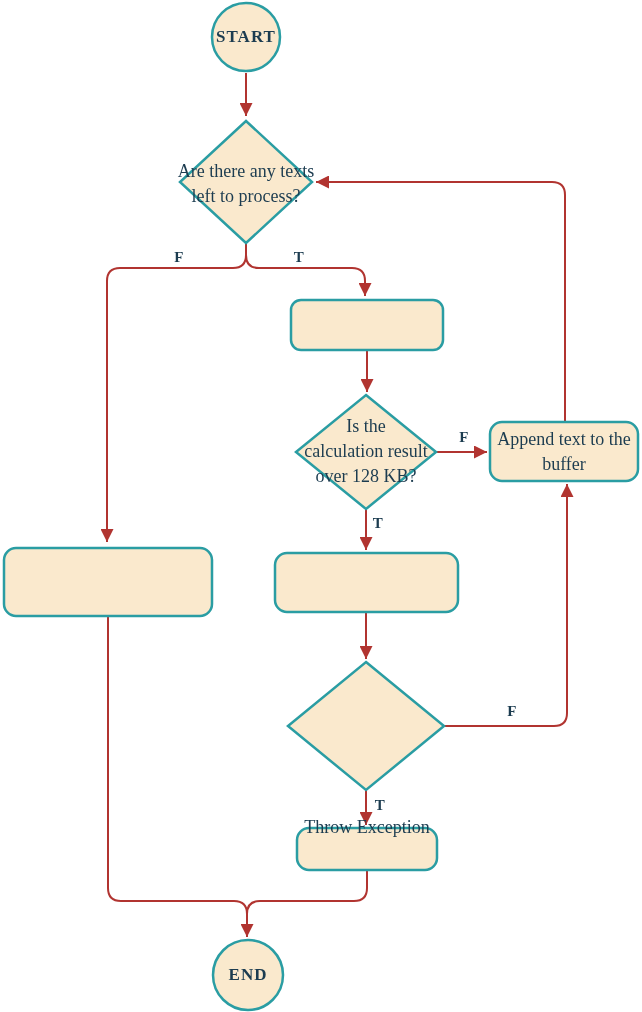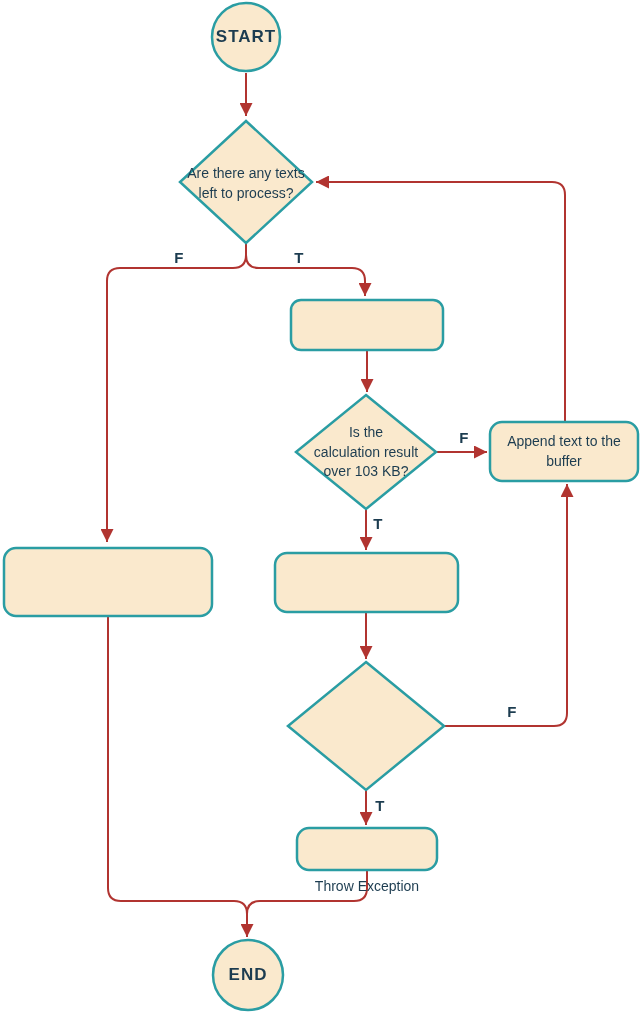--- a/index.html
+++ b/index.html
@@ -10,28 +10,29 @@
   }
   * { margin: 0; padding: 0; box-sizing: border-box; }
   html, body { background: #ffffff; }
   body { font-family: "Liberation Sans", sans-serif; }
   .canvas {
     position: relative;
     width: 642px;
     height: 1012px;
     background: #ffffff;
     overflow: hidden;
+    font-family: Liberation Serif, serif;
   }
   .canvas svg { position: absolute; left: 0; top: 0; }
   .lbl {
     position: absolute;
     transform: translate(-50%, -50%);
     text-align: center;
     color: var(--text-color);
-    font-size: 14px;
+    font-size: 18px;
     line-height: 1.4;
     white-space: pre-line;
     pointer-events: none;
   }
   .lbl.terminator { font-size: 17px; letter-spacing: 1px; font-weight: bold; }
   .lbl.branch { font-size: 15px; font-weight: bold; letter-spacing: 0.5px; }
 </style>
 </head>
 <body>
 
@@ -74,29 +75,29 @@
   </svg>
 
   <div class="lbl terminator" style="left:246px; top:37px;">START</div>
 
   <div class="lbl" style="left:246px; top:184px; width:140px;">Are there any texts
 left to process?</div>
 
 
   <div class="lbl" style="left:366px; top:452px; width:140px;">Is the
 calculation result
-over 103 KB?</div>
+over 128 KB?</div>
 
   <div class="lbl" style="left:564px; top:452px; width:140px;">Append text to the
 buffer</div>
 
 
 
 
-  <div class="lbl" style="left:367px; top:887px; width:134px;">Throw Exception</div>
+  <div class="lbl" style="left:367px; top:828px; width:134px;">Throw Exception</div>
 
   <div class="lbl terminator" style="left:248px; top:975px; font-size:17px;">END</div>
 
   <div class="lbl branch" style="left:179px; top:257px;">F</div>
   <div class="lbl branch" style="left:299px; top:257px;">T</div>
   <div class="lbl branch" style="left:464px; top:437px;">F</div>
   <div class="lbl branch" style="left:378px; top:523px;">T</div>
   <div class="lbl branch" style="left:512px; top:711px;">F</div>
   <div class="lbl branch" style="left:380px; top:805px;">T</div>
 

